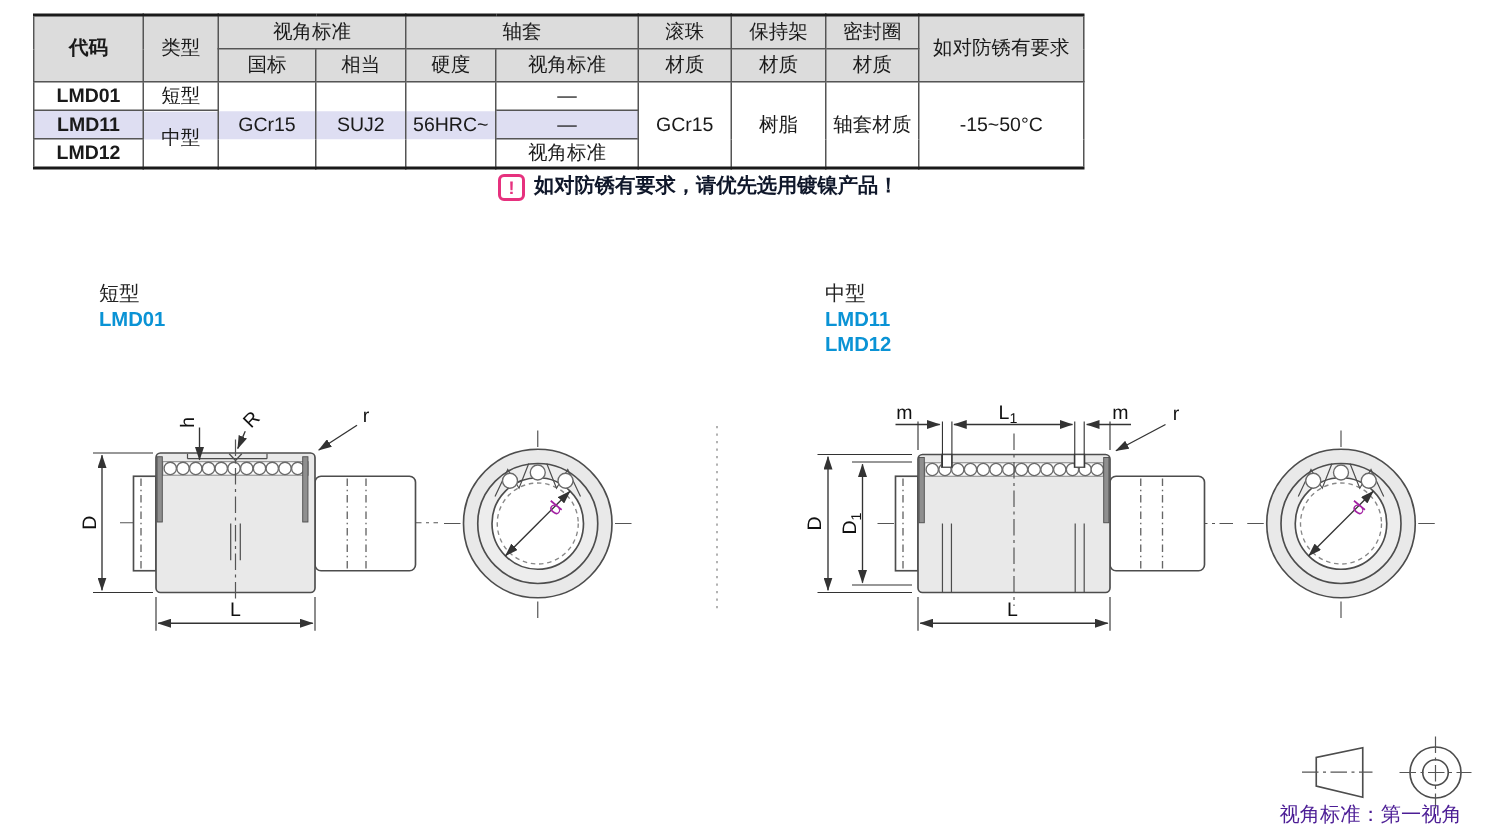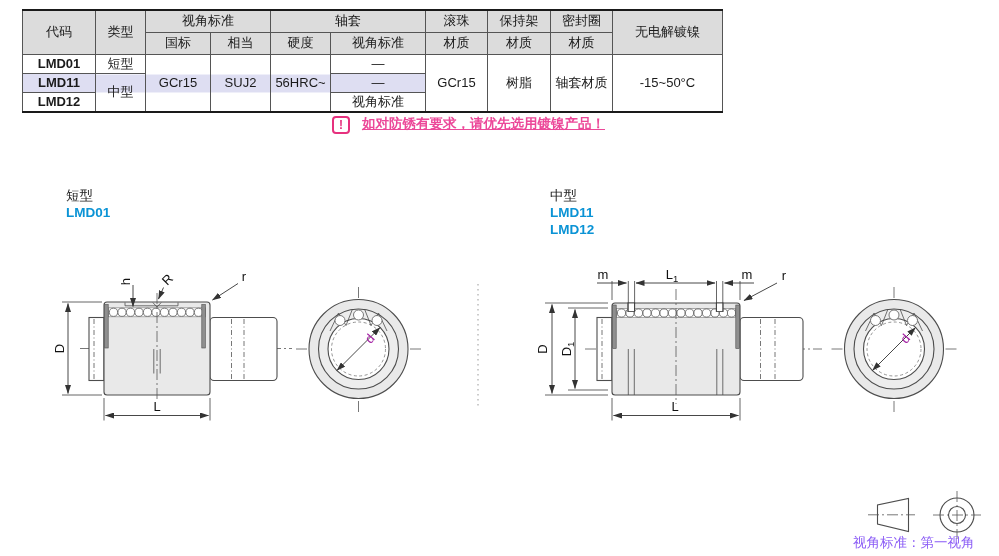--- a/index.html
+++ b/index.html
@@ -8,38 +8,38 @@
 
   
   table.spec{position:absolute;left:22px;top:9px;width:700px;border-collapse:collapse;table-layout:fixed;
              border-top:2px solid #1a1a1a;border-bottom:2px solid #1a1a1a;
              border-left:1px solid #555;border-right:1px solid #555;}
   table.spec td{border:1px solid #555;text-align:center;vertical-align:middle;
                 font-size:13px;padding:0;line-height:1.15;color:#1a1a1a;}
   table.spec tr.h td{height:21px;background:#dcdcdc;}
   table.spec tr.d td{height:18px;background:#fff;}
   td.hdr{background:#dcdcdc;}
-  td.magenta{color:#c23b97;}
+  td.magenta{color:#c23b97;font-weight:bold;}
   td.code{color:#0a93d5;font-weight:bold;}
   td.hl{background:#dedef2 !important;}
   td.grad3{background:linear-gradient(to bottom,#fff 0 33.3%,#dedef2 33.3% 66.6%,#fff 66.6% 100%) !important;}
   td.grad2{background:linear-gradient(to bottom,#dedef2 0 50%,#fff 50% 100%) !important;}
 
   
   .notes{position:absolute;left:22px;top:114px;font-size:13px;line-height:18.5px;color:#111;}
   .warn{position:absolute;left:332px;top:115px;display:flex;align-items:flex-start;}
   .warn .ic{flex:0 0 auto;width:14px;height:14px;border:2px solid #e6317e;border-radius:4px;
             color:#e6317e;font-weight:bold;font-size:12px;line-height:14px;text-align:center;margin-top:1px;}
-  .warn .tx{margin-left:12px;font-size:13.5px;font-weight:bold;color:#ec4899;text-decoration:underline;}
+  .warn .tx{margin-left:6px;font-size:13.5px;font-weight:bold;color:#0f172a;}
 
   
   .dlabel{position:absolute;font-size:13.5px;line-height:17px;color:#222;}
   .dlabel .cd{color:#0a93d5;font-weight:bold;}
 
-  .footer{position:absolute;left:853px;top:534px;font-size:13.5px;color:#8b5cf6;}
+  .footer{position:absolute;left:853px;top:534px;font-size:13.5px;color:#4c1d95;}
 
   
   svg.draw{position:absolute;left:0;top:0;width:999px;height:556px;}
   .ol{stroke:#4d4d4d;stroke-width:1.1;fill:none;}
   .body{fill:#e9e9e9;stroke:#4d4d4d;stroke-width:1.1;}
   .shaft{fill:#fff;stroke:#4d4d4d;stroke-width:1.1;}
   .band{fill:#fbfbfb;stroke:#8a8a8a;stroke-width:0.7;}
   .ball{fill:#fff;stroke:#6a6a6a;stroke-width:0.9;}
   .seal{fill:#8f8f8f;stroke:#4d4d4d;stroke-width:0.6;}
   .cl{stroke:#555;stroke-width:0.8;fill:none;stroke-dasharray:11 3 2 3;}
@@ -71,21 +71,21 @@
     </colgroup>
     <tbody>
         <tr class="h">
       <td rowspan="2" class="hdr magenta">代码</td>
       <td rowspan="2" class="hdr">类型</td>
       <td colspan="2" class="hdr">视角标准</td>
       <td colspan="2" class="hdr">轴套</td>
       <td class="hdr">滚珠</td>
       <td class="hdr">保持架</td>
       <td class="hdr">密封圈</td>
-      <td rowspan="2" class="hdr">无电解镀镍</td>
+      <td rowspan="2" class="hdr">如对防锈有要求</td>
     </tr>
     <tr class="h">
       <td class="hdr">国标</td>
       <td class="hdr">相当</td>
       <td class="hdr">硬度</td>
       <td class="hdr">视角标准</td>
       <td class="hdr">材质</td>
       <td class="hdr">材质</td>
       <td class="hdr">材质</td>
     </tr>

